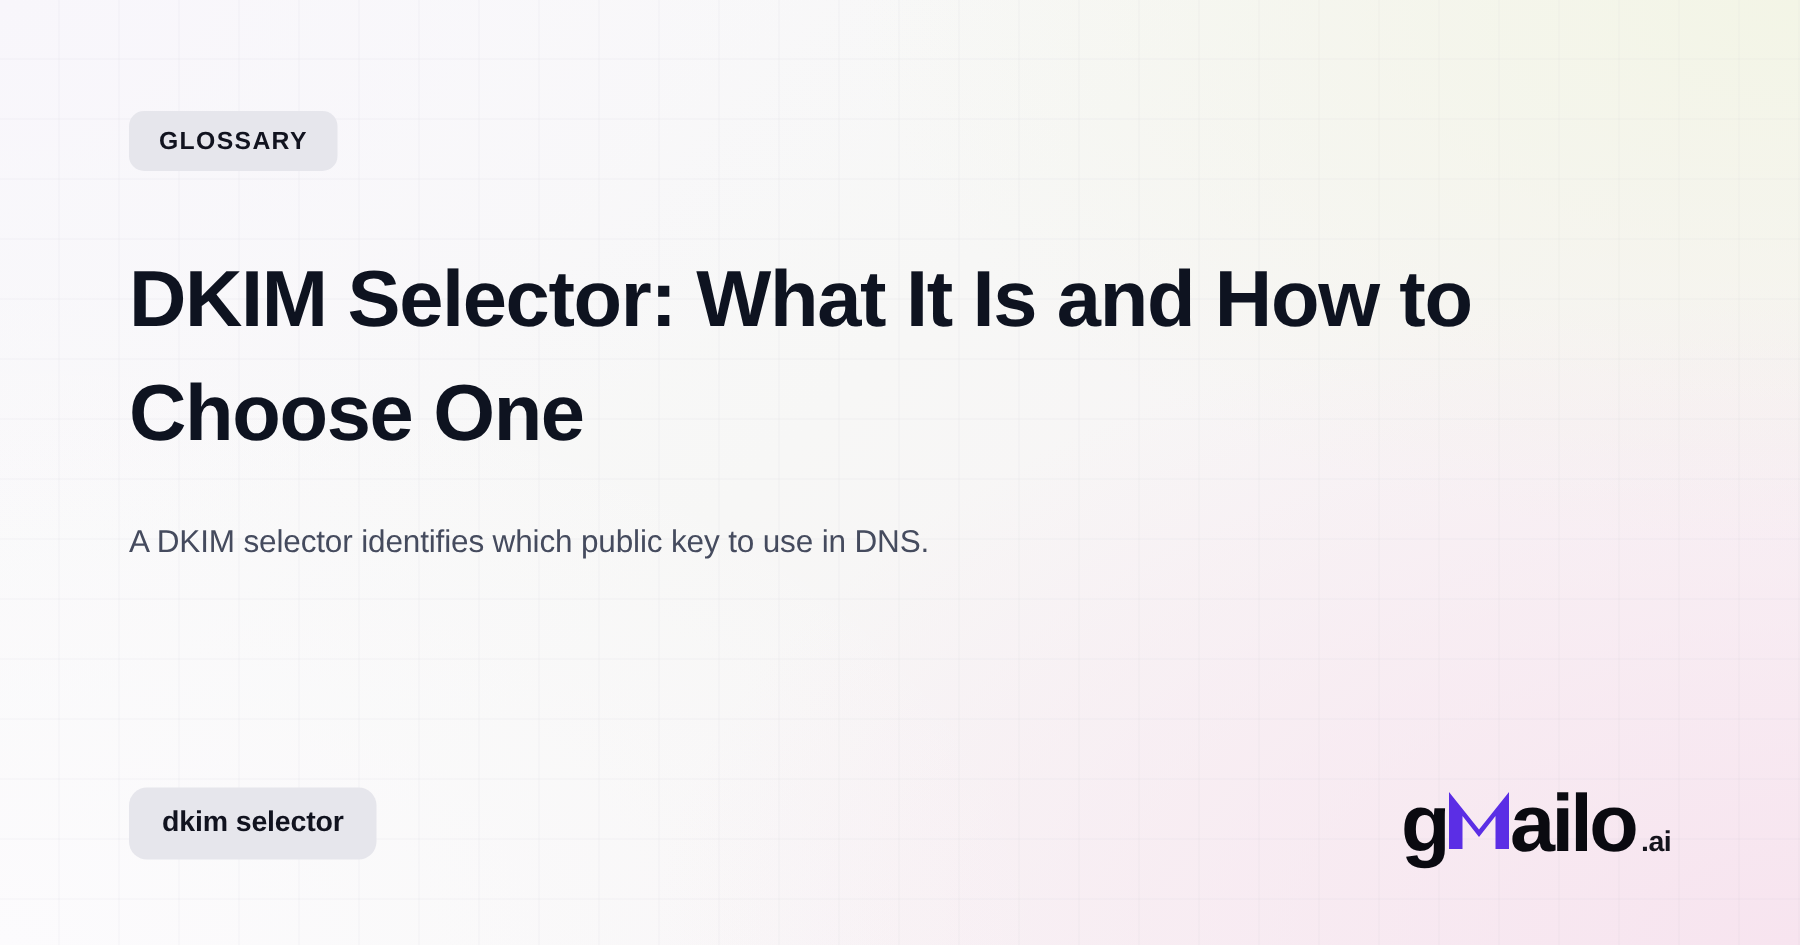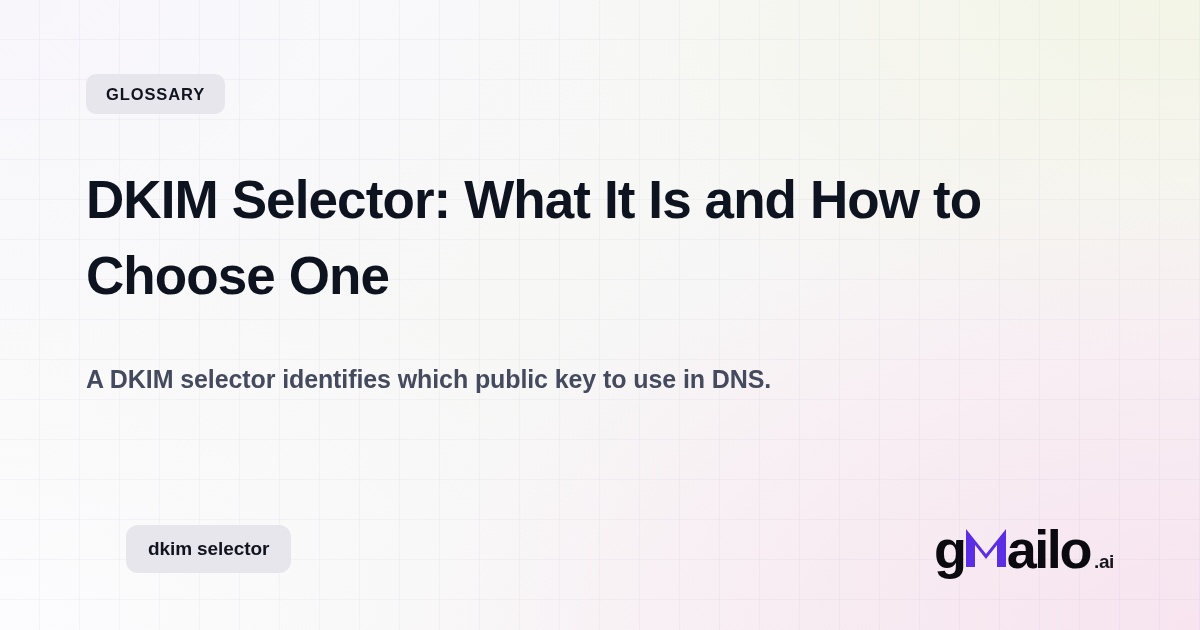--- a/index.html
+++ b/index.html
@@ -71,24 +71,24 @@
     max-width:1000px;
     color:#0e1320;
     font-size:53px;
     font-weight:bold;
     line-height:1.44;
     letter-spacing:-0.9px;
   }
 
   
   .subtitle{
-    margin-top:42px;
+    margin-top:28px;
     color:#454b5e;
-    font-size:25px;
-    font-weight:bold;
+    font-size:21px;
+    font-weight:normal;
     line-height:1.78;
     letter-spacing:-0.1px;
     max-width:860px;
   }
   .subtitle .line{ display:block; }
 
   
   .footer{
     position:absolute;
     left:86px;
@@ -104,21 +104,20 @@
     align-items:center;
     justify-content:center;
     height:48px;
     padding:0 22px;
     border-radius:12px;
     background:#e6e6ec;
     color:#11131f;
     font-size:19px;
     font-weight:bold;
     letter-spacing:-0.1px;
-    margin-left:40px;
   }
 
   
   .logo{
     display:flex;
     align-items:baseline;
     color:#0a0a10;
     font-size:54px;
     font-weight:bold;
     letter-spacing:-2.4px;

